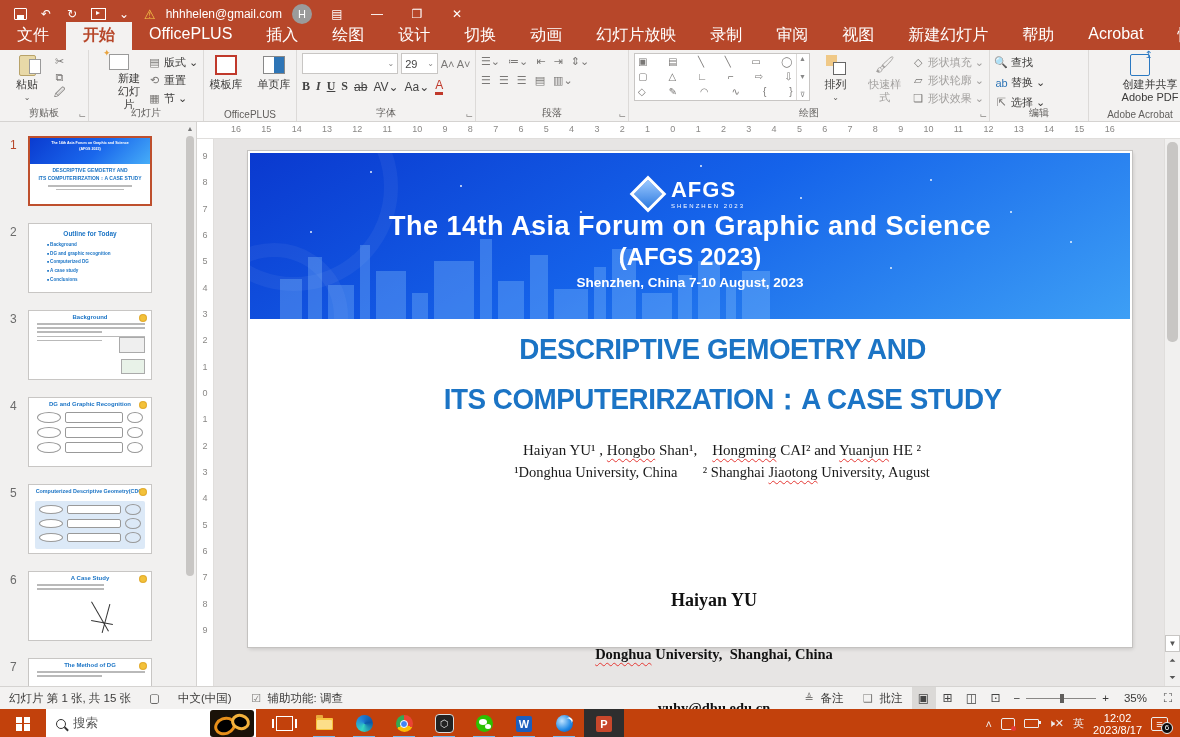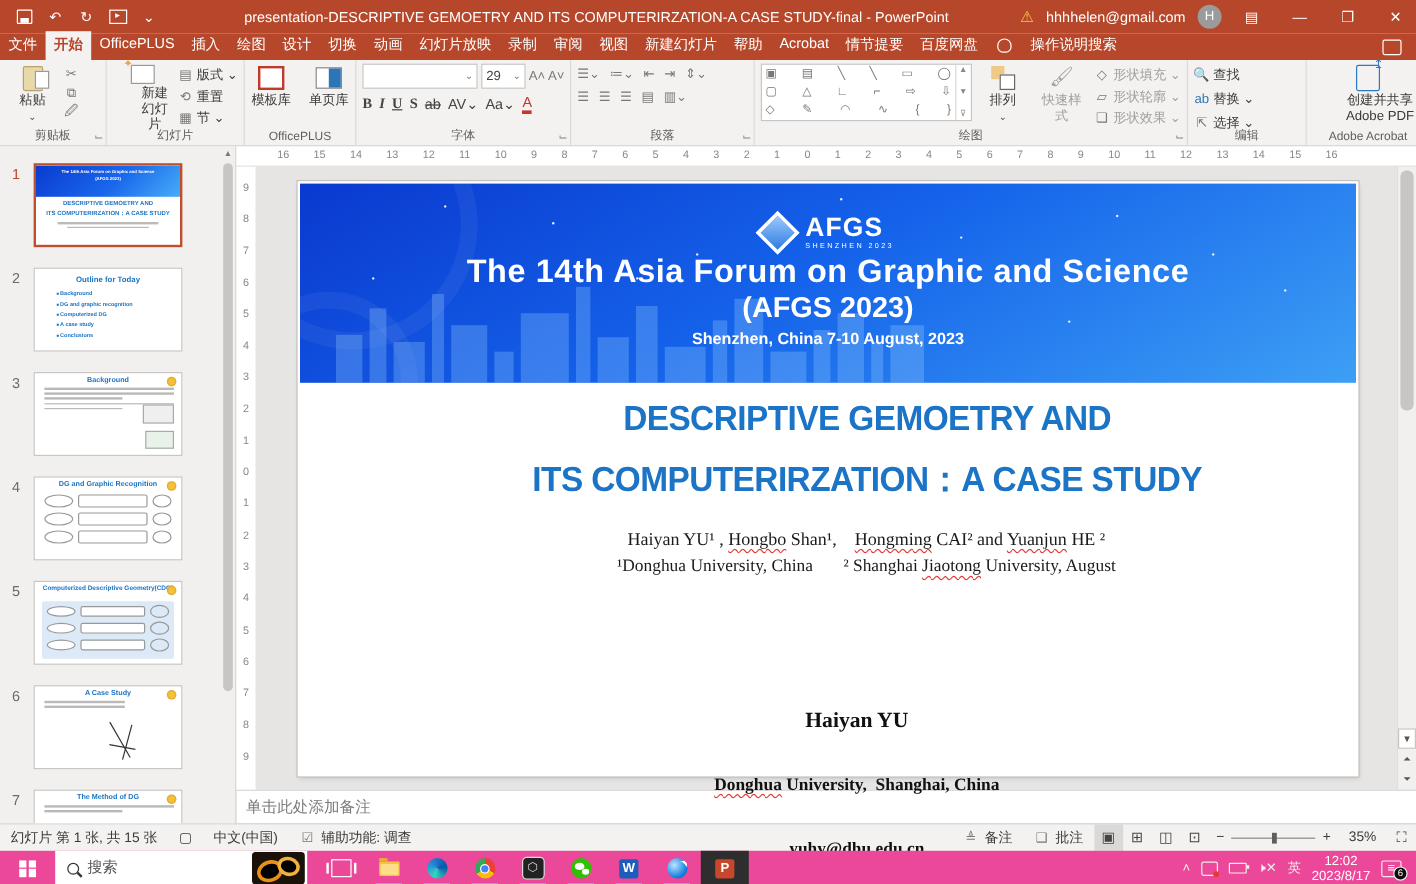--- a/index.html
+++ b/index.html
@@ -13,21 +13,21 @@
   .qi-save::after{content:"";position:absolute;left:2px;right:2px;bottom:0;height:4px;background:#fff;}
   .qi-present{width:13px;height:10px;border:1.5px solid #fff;position:relative;}
   .qi-present::after{content:"";position:absolute;left:4px;top:2px;border-left:4px solid #fff;border-top:2.5px solid transparent;border-bottom:2.5px solid transparent;}
   .tb-title{flex:1;text-align:center;font-size:12px;white-space:nowrap;overflow:hidden;text-overflow:ellipsis;}
   .tb-right{display:flex;align-items:center;gap:10px;padding-right:2px;}
   .warn{color:#F7C948;font-size:13px;}
   .avatar{width:20px;height:20px;border-radius:50%;background:#9b9b9b;color:#fff;display:flex;align-items:center;justify-content:center;font-size:11px;}
   .winbtn{width:30px;height:28px;display:flex;align-items:center;justify-content:center;font-size:12px;color:#fff;}
   
   .tabrow{height:22px;background:#B7472A;display:flex;align-items:flex-end;color:#fff;flex:0 0 auto;}
-  .tab{padding:3px 7px 4px;font-size:12px;white-space:nowrap;cursor:default;}
+  .tab{padding:3px 17px 4px;font-size:16px;white-space:nowrap;cursor:default;}
   .tab.active{background:#F3F2F1;color:#B7472A;font-weight:bold;}
   .tellme{display:flex;align-items:center;gap:16px;padding:3px 9px 4px;font-size:12px;}
   .bulb{width:10px;height:10px;border:1.5px solid #fff;border-radius:50% 50% 40% 40%;}
   .tabrow .spacer{flex:1;}
   .chatbubble{width:14px;height:11px;border:1.5px solid #fff;border-radius:2px;margin:0 12px 4px 0;}
   
   .ribbon{height:71px;background:#F3F2F1;border-bottom:1px solid #D5D3D1;display:flex;flex:0 0 auto;font-size:11px;color:#3B3A39;}
   .rgroup{position:relative;border-right:1px solid #DCDAD8;padding:3px 5px 14px;display:flex;gap:4px;flex:0 0 auto;}
   .glabel{position:absolute;bottom:1px;left:0;right:0;text-align:center;font-size:10px;color:#605E5C;}
   .launcher{position:absolute;bottom:1px;right:2px;font-size:9px;color:#8A8886;}
@@ -131,21 +131,21 @@
   
   .statusbar{height:22px;background:#F3F2F1;border-top:1px solid #D5D3D1;display:flex;align-items:center;font-size:11.5px;color:#3B3A39;flex:0 0 auto;}
   .statusbar .sect{display:flex;align-items:center;gap:5px;padding:0 9px;white-space:nowrap;}
   .statusbar .spring{flex:1;}
   .viewbtn{width:24px;height:22px;display:flex;align-items:center;justify-content:center;font-size:12px;color:#444;}
   .viewbtn.active{background:#DBD9D7;}
   .zslider{display:flex;align-items:center;gap:6px;padding:0 6px;}
   .zline{width:70px;height:1px;background:#8A8886;position:relative;}
   .zknob{position:absolute;left:48%;top:-4px;width:4px;height:9px;background:#605E5C;}
   
-  .taskbar{height:29px;background:#ec4899;display:flex;align-items:stretch;color:#fff;flex:0 0 auto;position:relative;}
+  .taskbar{height:29px;background:#c2410c;display:flex;align-items:stretch;color:#fff;flex:0 0 auto;position:relative;}
   .startbtn{width:46px;display:flex;align-items:center;justify-content:center;}
   .winlogo{width:14px;height:14px;display:grid;grid-template-columns:1fr 1fr;grid-template-rows:1fr 1fr;gap:1.5px;}
   .winlogo i{background:#fff;}
   .searchbox{width:200px;background:#fff;color:#555;display:flex;align-items:center;gap:7px;padding-left:10px;font-size:12.5px;position:relative;}
   .mag{width:8px;height:8px;border:1.5px solid #333;border-radius:50%;position:relative;}
   .mag::after{content:"";position:absolute;width:5px;height:1.5px;background:#333;transform:rotate(45deg);right:-4px;bottom:-2px;}
   .galaxy{position:absolute;right:2px;top:1px;width:44px;height:27px;background:#1a1208;border-radius:3px;overflow:hidden;}
   .galaxy i{position:absolute;border-radius:50%;}
   .galaxy i:nth-child(1){width:16px;height:12px;border:3px solid #E8901A;left:4px;top:7px;background:#000;transform:rotate(-20deg);}
   .galaxy i:nth-child(2){width:13px;height:10px;border:3px solid #F2B13C;right:4px;top:4px;background:#000;transform:rotate(15deg);}
@@ -190,21 +190,20 @@
       <span class="qi">
           <span class="qi-save"></span>
         </span>
       <span class="qi">↶</span>
       <span class="qi">↻</span>
       <span class="qi">
           <span class="qi-present"></span>
         </span>
       <span class="qi">⌄</span>
     </div>
-    <div class="tb-title">presentation-DESCRIPTIVE GEMOETRY AND ITS COMPUTERIRZATION-A CASE STUDY-final  -  PowerPoint</div>
     <div class="tb-right">
       <span class="warn">⚠</span>
       <span>hhhhelen@gmail.com</span>
       <span class="avatar">H</span>
       <span class="winbtn">▤</span>
       <span class="winbtn">—</span>
       <span class="winbtn">❐</span>
       <span class="winbtn">✕</span>
     </div>
   </div>
@@ -669,23 +668,20 @@
 
         <div class="mscroll">
           <span class="mthumb"></span>
           <span class="gap"></span>
           <span class="navbtn hl">▼</span>
           <span class="navbtn">⏶</span>
           <span class="navbtn">⏷</span>
         </div>
       </div>
 
-      <div class="notesbar">
-        <span>单击此处添加备注</span>
-      </div>
     </div>
   </div>
 
   <div class="statusbar">
     <span class="sect">幻灯片 第 1 张, 共 15 张</span>
     <span class="sect">▢</span>
     <span class="sect">中文(中国)</span>
     <span class="sect">
         <span class="sico">☑</span>
         <span>辅助功能: 调查</span>

